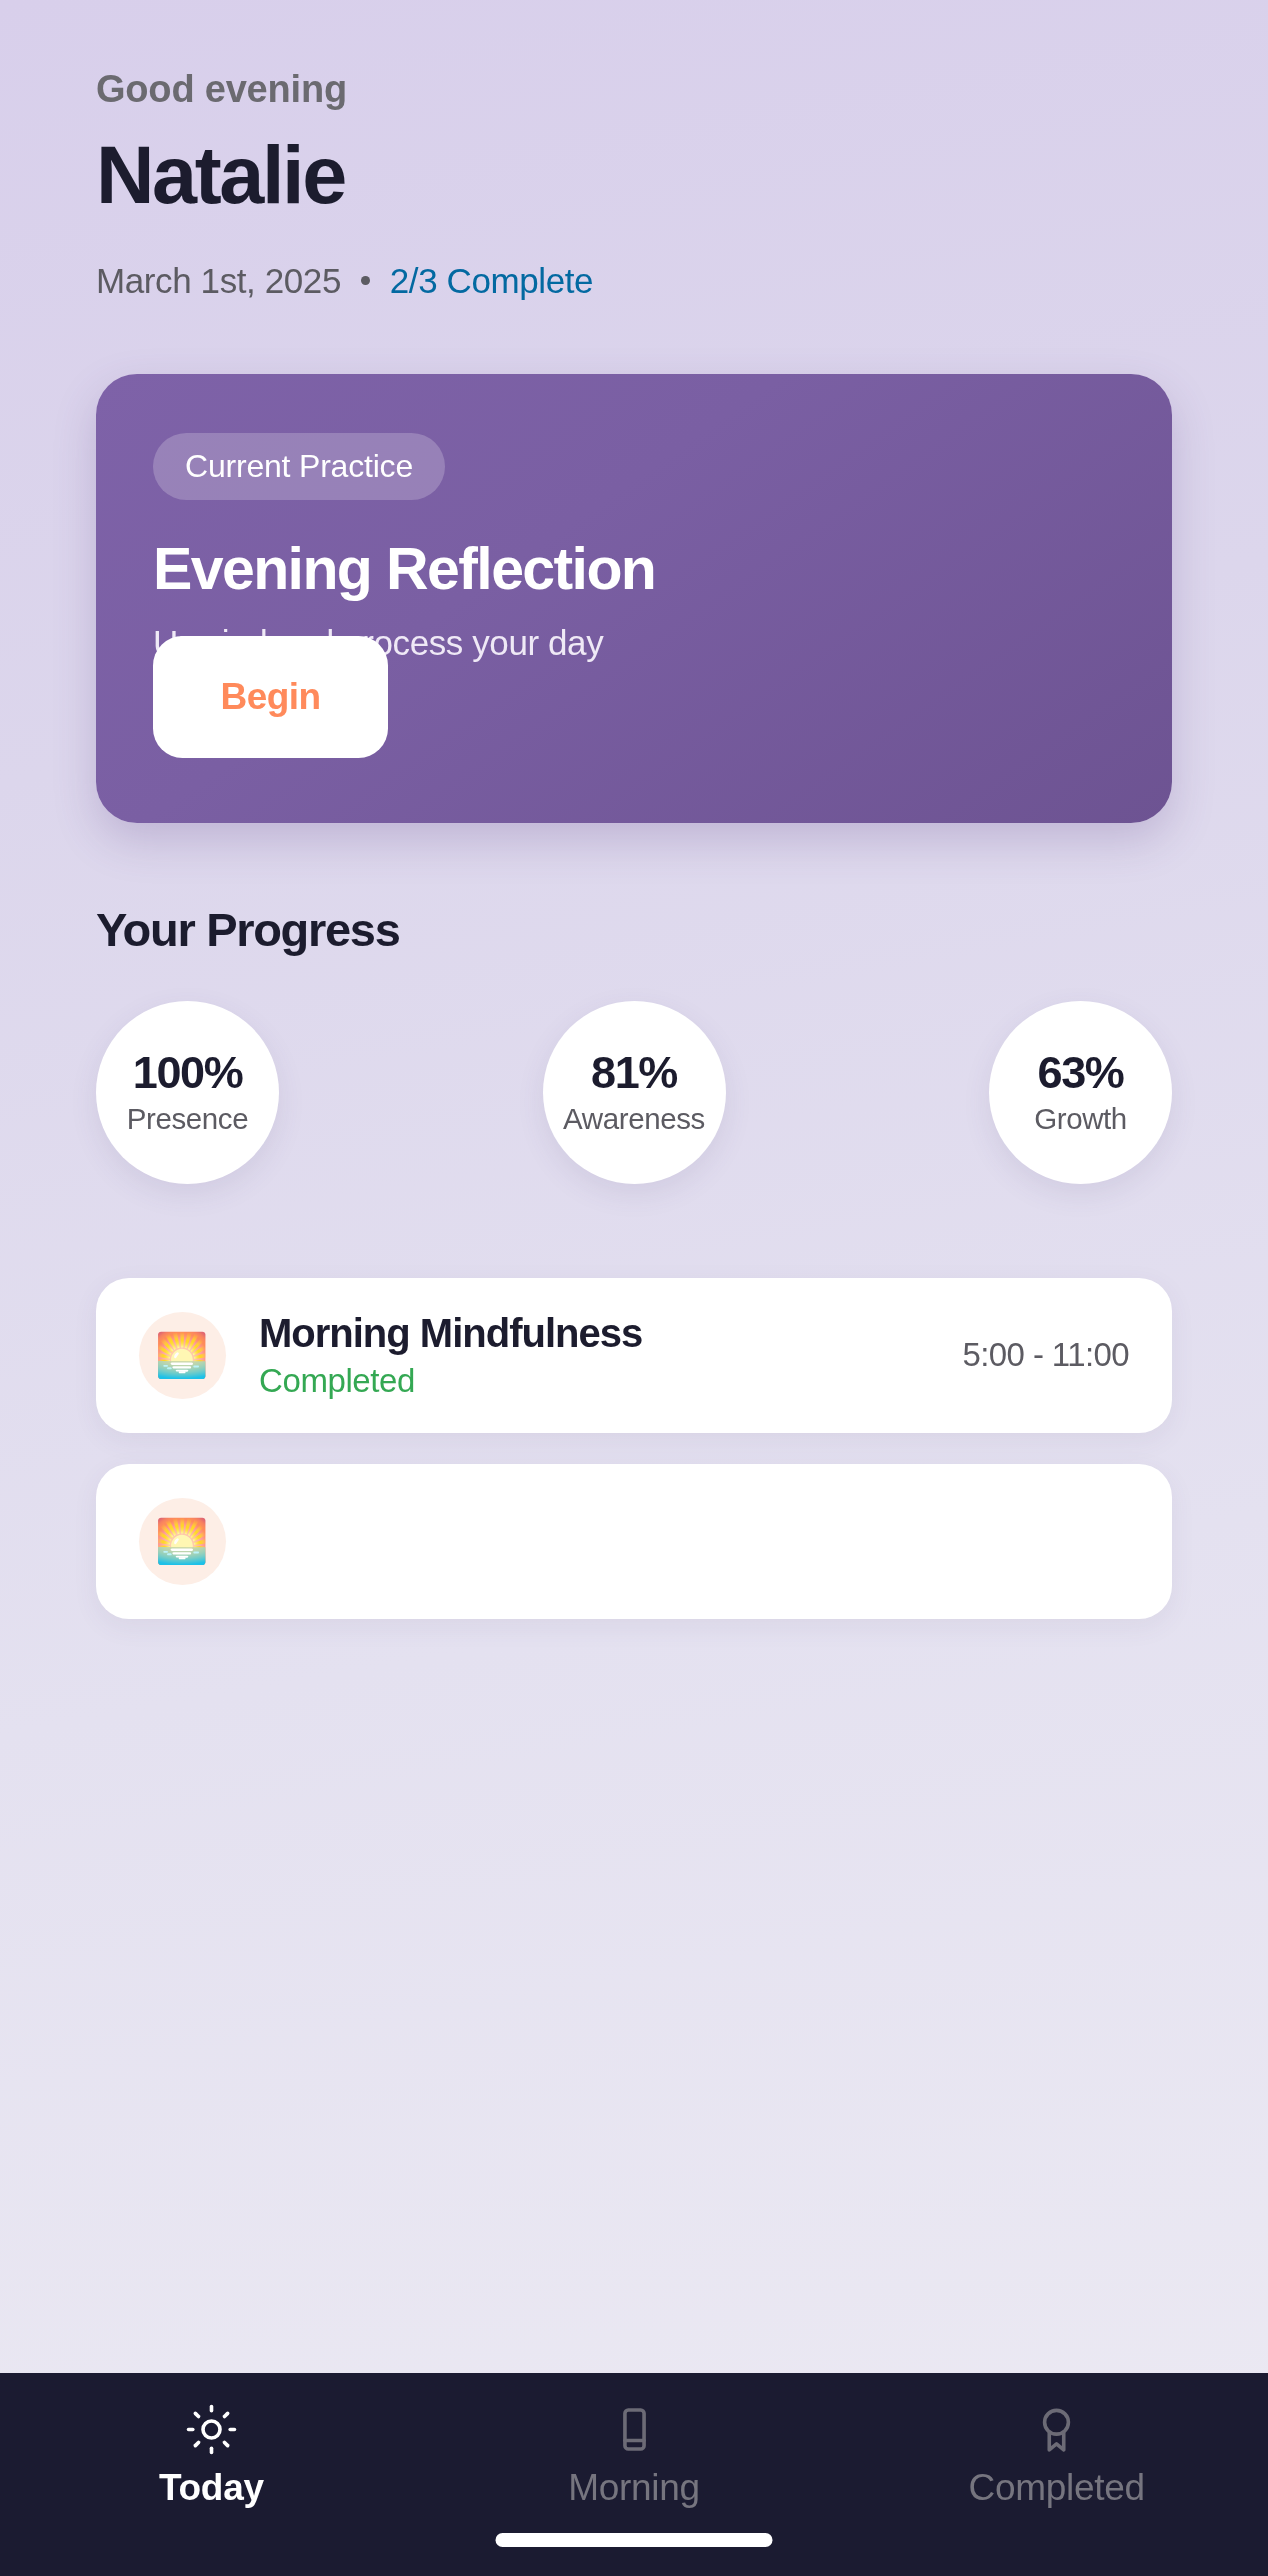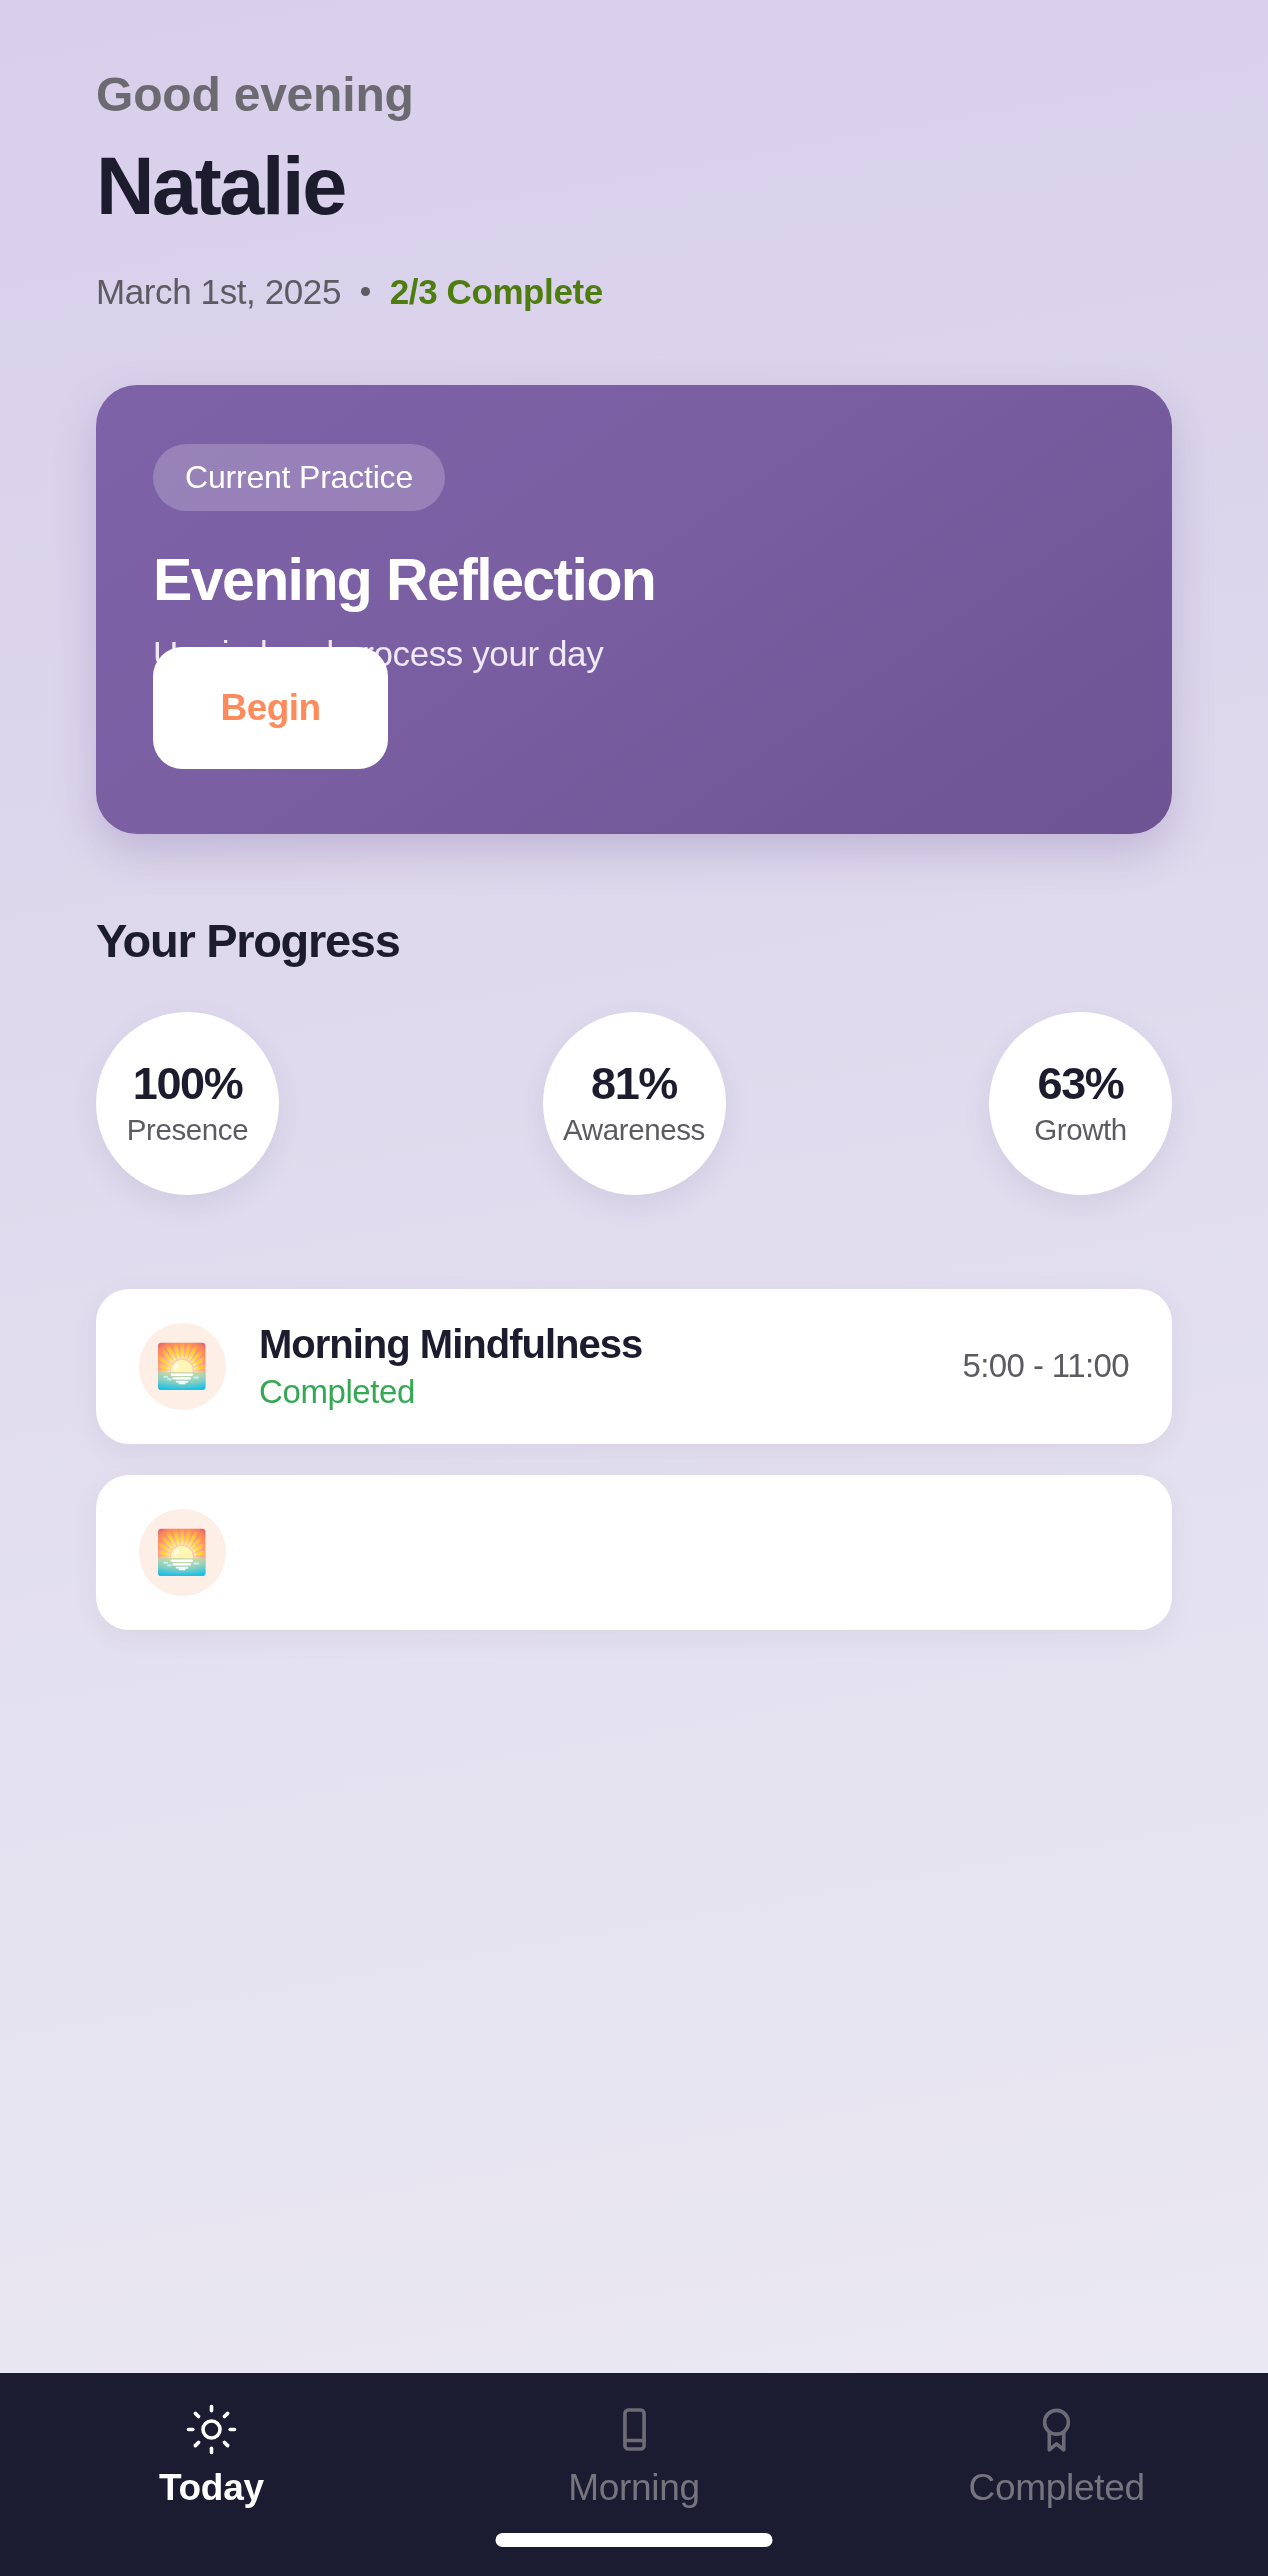--- a/index.html
+++ b/index.html
@@ -28,21 +28,21 @@
   .content {
     flex: 1;
     padding: 0 96px;
     overflow: hidden;
   }
 
   
   .header { padding-top: 69px; }
 
   .greeting {
-    font-size: 48px;
+    font-size: 38px;
     font-weight: bold;
     color: #6b6a70;
     letter-spacing: -0.2px;
     line-height: 1.1;
   }
 
   .user-name {
     font-size: 81px;
     font-weight: bold;
     color: #1c1c2e;
@@ -64,22 +64,22 @@
   .meta-dot {
     width: 8.8px;
     height: 8.8px;
     border-radius: 50%;
     background: #5c5b62;
     display: inline-block;
     flex: 0 0 auto;
   }
 
   .meta-progress {
-    color: #4d7c0f;
-    font-weight: bold;
+    color: #0369a1;
+    font-weight: normal;
     letter-spacing: -0.4px;
   }
 
   
   .practice-card {
     margin-top: 73px;
     height: 449px;
     border-radius: 41px;
     background: linear-gradient(145deg, #7e62a8 0%, #7a5fa3 40%, #6d5392 100%);
     padding: 59px 57px 0 57px;

